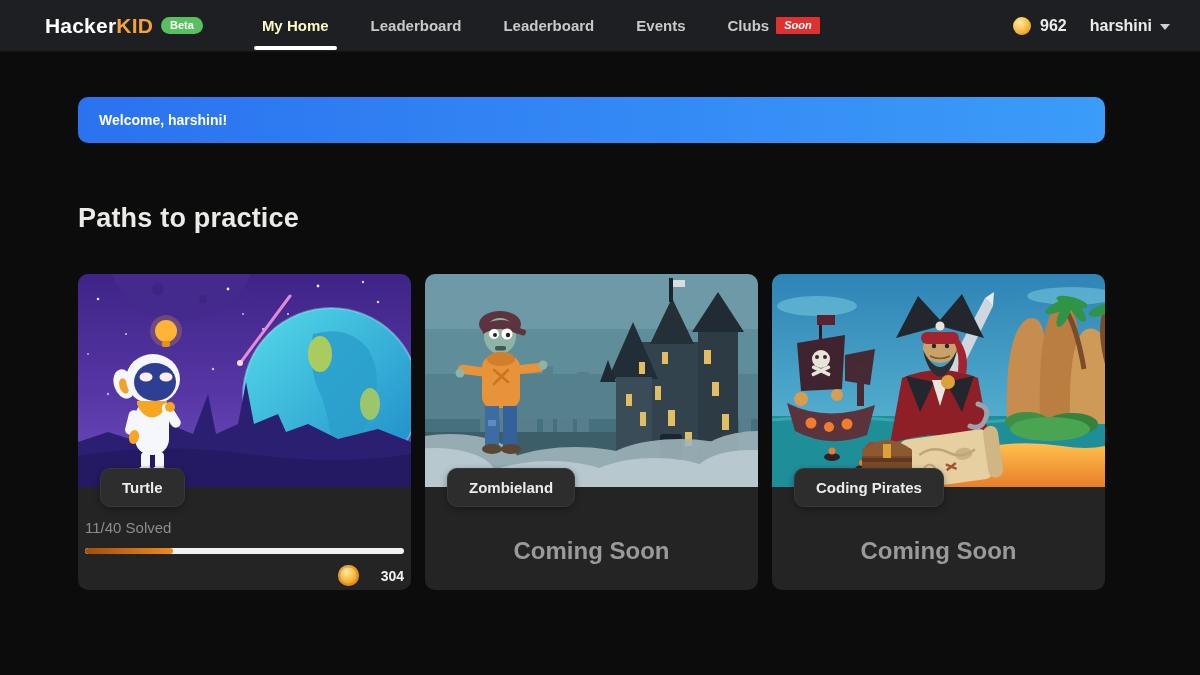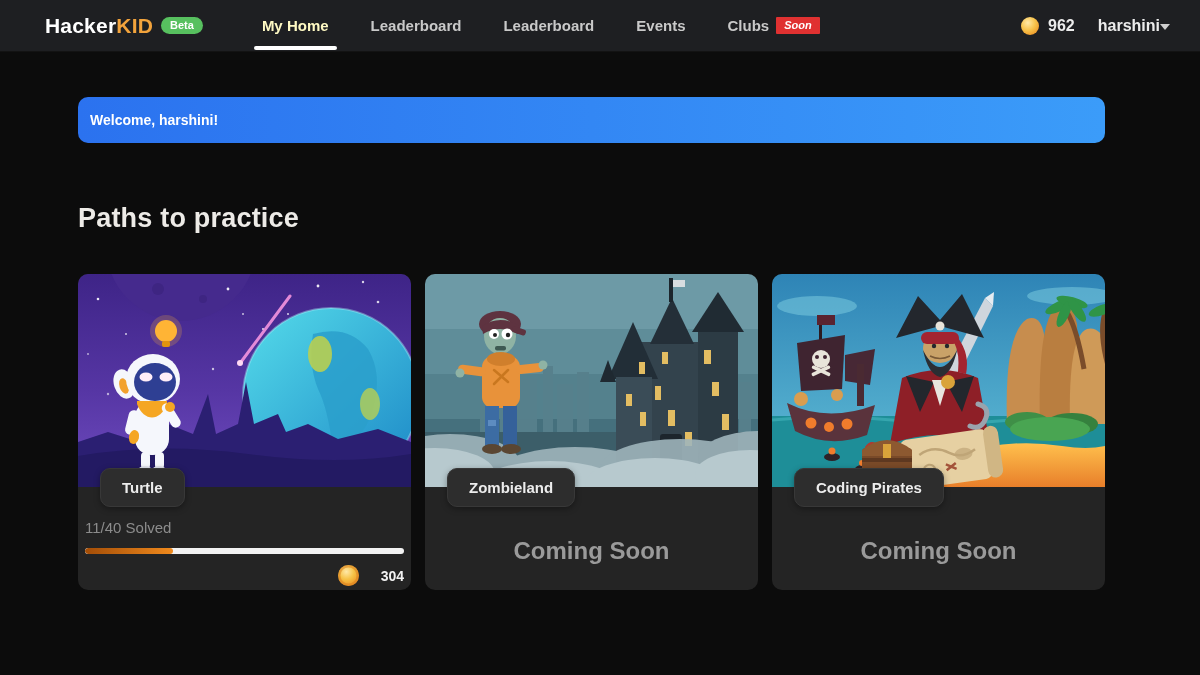--- a/index.html
+++ b/index.html
@@ -35,32 +35,32 @@
   .soon-badge {
     margin-left:7px; background:#e03131; color:#fff; font-size:11px;
     font-weight:700; font-style:italic; padding:3px 8px; border-radius:1px; line-height:1;
   }
   .nav-right { margin-left:auto; display:flex; align-items:center; gap:9px; }
   .coin {
     width:18px; height:18px; border-radius:50%;
     background:radial-gradient(circle at 38% 32%, #ffe9a8, #f7c34b 45%, #ee9a2b 78%, #d97f1f);
   }
   .coin-count { font-size:16px; font-weight:700; color:#ececec; }
-  .user-menu { display:flex; align-items:center; gap:0; margin-left:14px; cursor:pointer; }
+  .user-menu { display:flex; align-items:center; gap:8px; margin-left:14px; cursor:pointer; }
   .username { font-size:16px; font-weight:700; color:#ececec; }
   .caret-down {
     width:0; height:0; border-left:5px solid transparent; border-right:5px solid transparent;
     border-top:6px solid #cfcfcf; margin-top:2px;
   }
   
   .main { padding-left:78px; }
   .banner {
     width:1027px; height:46px; margin-top:45px; border-radius:10px;
     background:linear-gradient(90deg, #2b72ef, #3b9cf9);
-    display:flex; align-items:center; padding-left:12px;
+    display:flex; align-items:center; padding-left:21px;
   }
   .banner-text { font-size:14px; font-weight:700; color:#ffffff; }
   .section-heading {
     margin-top:60px; font-size:27px; font-weight:700; color:#edebe7; letter-spacing:.2px;
   }
   .cards { display:flex; gap:14px; margin-top:40px; width:1027px; }
   .card {
     width:333px; height:316px; background:#242424; border-radius:10px;
     display:flex; flex-direction:column; cursor:pointer;
   }

